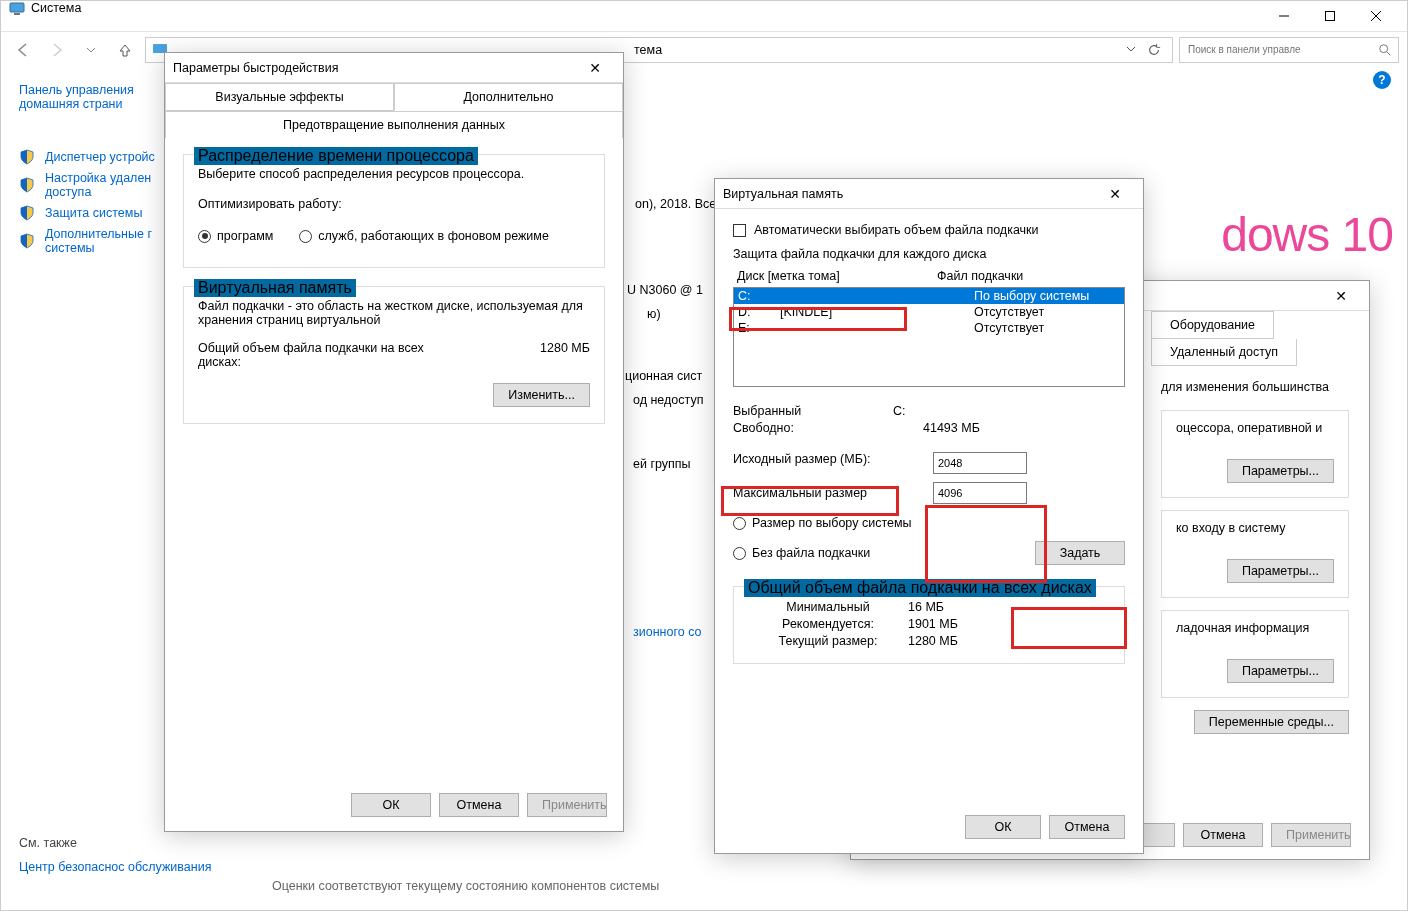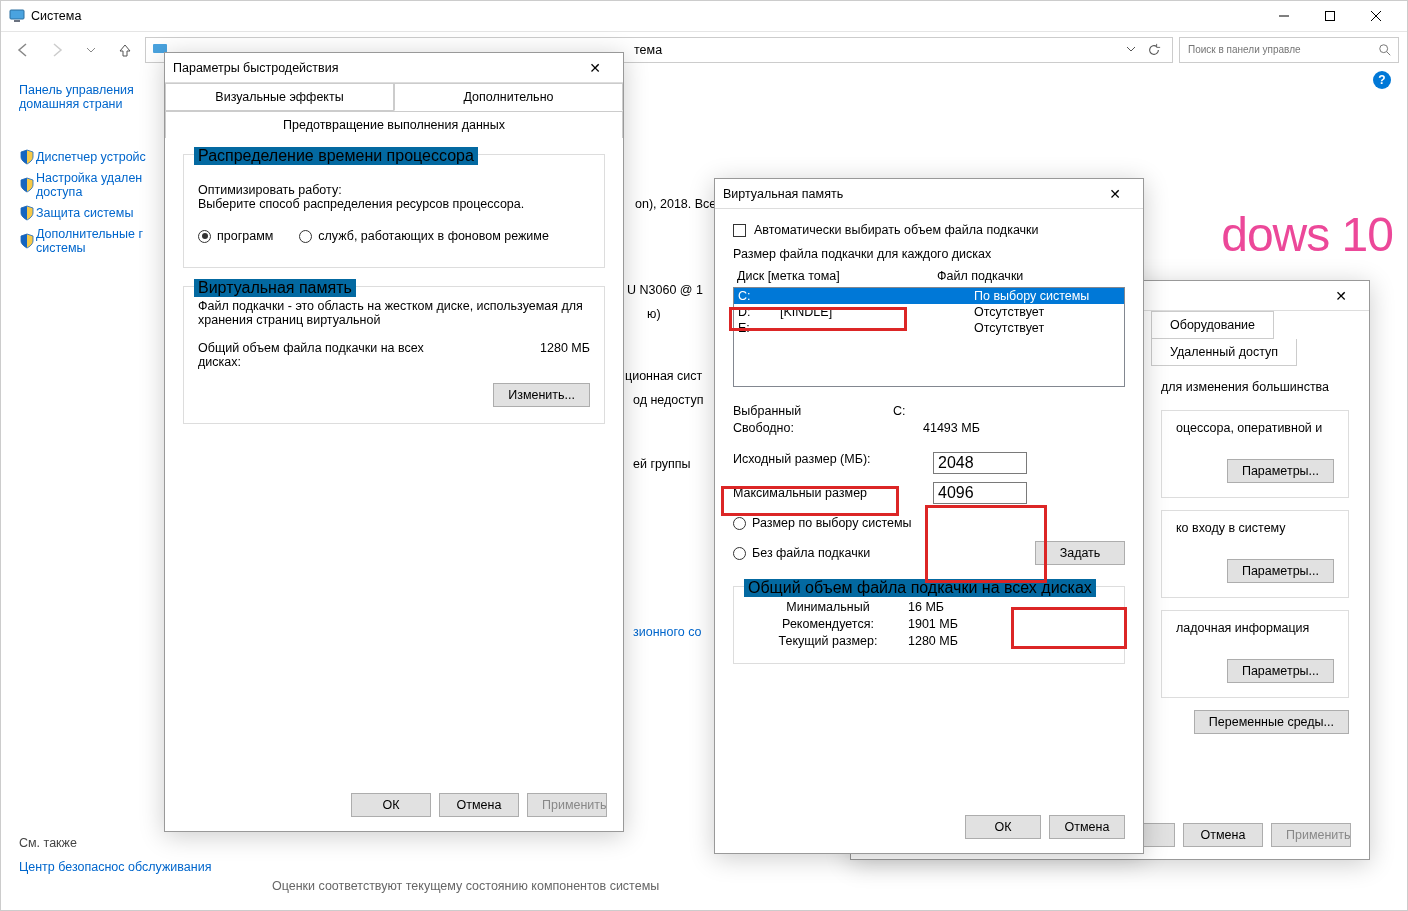--- a/index.html
+++ b/index.html
@@ -1,40 +1,40 @@
 <!DOCTYPE html>
 <html><head>
 <meta charset="utf-8">
 <style>
   * { box-sizing: border-box; font-family: "Segoe UI", Tahoma, sans-serif; }
   body { margin:0; background:#fff; font-size:12.5px; color:#000; overflow:hidden; width:1408px; height:911px; position:relative; }
 
   
   .window-main { position:absolute; top:0; left:0; right:0; bottom:0; border:1px solid #ccc; }
-  .titlebar { height:30px; display:flex; align-items:center; padding:0 8px; }
+  .titlebar { height:30px; display:flex; padding:0 8px; }
   .titlebar .title-icon { width:16px; height:16px; margin-right:6px; }
   .titlebar-text { flex:0 0 auto; }
   .titlebar-spacer { flex:1; }
   .win-btn { width:46px; height:30px; display:flex; align-items:center; justify-content:center; }
   .win-btn svg { width:10px; height:10px; }
 
   .toolbar { display:flex; align-items:center; height:36px; padding:0 8px; gap:6px; border-top:1px solid #e5e5e5; }
   .nav-btn { width:28px; height:28px; display:flex; align-items:center; justify-content:center; color:#888; }
   .addr-box { flex:1; height:26px; border:1px solid #ccc; display:flex; align-items:center; padding:0 6px; gap:6px; }
   .addr-box .mini-icon { width:16px; height:16px; }
   .addr-refresh { width:24px; height:24px; display:flex; align-items:center; justify-content:center; }
   .search-box { width:220px; height:26px; border:1px solid #ccc; display:flex; align-items:center; padding:0 6px; color:#888; }
   .search-box input { border:none; outline:none; flex:1; font-size:10px; }
   .search-box .search-icon { width:14px; height:14px; }
 
   .body-area { position:relative; height:calc(100% - 66px); display:flex; }
   .help-icon { position:absolute; top:4px; right:16px; width:18px; height:18px; border-radius:50%; background:#0078d7; color:#fff; display:flex; align-items:center; justify-content:center; font-size:12px; font-weight:bold; }
 
   .left-panel { width:172px; padding:12px 8px 12px 18px; }
-  .left-link { display:flex; align-items:center; gap:1px; margin:6px 0; color:#0066cc; cursor:pointer; }
+  .left-link { display:flex; align-items:center; gap:10px; margin:6px 0; color:#0066cc; cursor:pointer; }
   .left-text { color:#0066cc; margin:4px 0 12px; cursor:pointer; }
   .shield-icon { width:16px; height:16px; flex-shrink:0; }
   .left-bottom { position:absolute; bottom:24px; left:18px; }
 
   .main-content { flex:1; padding:16px 24px; position:relative; }
   .main-heading { color:#0078d7; font-size:16px; font-weight:normal; margin:0 0 20px; }
   .logo-win10 { position:absolute; top:140px; right:14px; font-size:48px; font-weight:400; color:#ec4899; letter-spacing:-1px; }
 
   
   .dialog-sysprops { position:absolute; top:280px; left:850px; width:520px; height:580px; background:#fff; border:1px solid #999; box-shadow:0 4px 24px rgba(0,0,0,0.2); }
@@ -69,21 +69,21 @@
   .vm-listbox { border:1px solid #828790; height:100px; margin-top:4px; }
   .vm-listhdr { display:flex; padding:0 4px; margin-top:8px; font-size:12.5px; }
   .vm-listhdr .c1 { flex:0 0 200px; }
   .vm-row { display:flex; padding:1px 4px; font-size:12.5px; }
   .vm-row.sel { background:#0078d7; color:#fff; }
   .vm-row .c1 { flex:0 0 42px; }
   .vm-row .c2 { flex:0 0 160px; }
   .vm-row .c3 { flex:1; text-align:left; padding-left:34px; }
   .vm-info-row { display:flex; margin:3px 0; }
   .vm-info-row .lbl { flex:0 0 160px; }
-  .vm-input { width:94px; height:22px; border:1px solid #7a7a7a; padding:1px 4px; font-size:16px; }
+  .vm-input { width:94px; height:22px; border:1px solid #7a7a7a; padding:1px 4px; font-size:11px; }
   .redbox { border:3px solid #dc2626; position:absolute; pointer-events:none; z-index:30; }
   .vm-footer { position:absolute; bottom:14px; right:18px; display:flex; gap:8px; }
   .vm-group-total { border:1px solid #ddd; padding:10px 14px 12px; position:relative; margin-top:18px;text-align:center; }
 
   .faint-text { color:#444; }
   a.bluelink { color:#0066cc; cursor:pointer; }
 </style>
 </head>
 <body>
 
@@ -263,22 +263,22 @@
   <div class="perf-tabs-row">
     <div class="perf-tab">Визуальные эффекты</div>
     <div class="perf-tab active">Дополнительно</div>
   </div>
   <div class="perf-tabs-row">
     <div class="perf-tab" style="flex:0 0 100%; border-bottom:none;">Предотвращение выполнения данных</div>
   </div>
   <div class="perf-body">
     <div class="perf-group">
       <div class="sp-group-label">Распределение времени процессора</div>
+      <div>Выберите способ распределения ресурсов процессора.</div>
       <div style="margin-top:16px;">Оптимизировать работу:</div>
-      <div>Выберите способ распределения ресурсов процессора.</div>
       <div style="display:flex; gap:26px; margin-top:10px;">
         <label class="radio-row">
             <span class="radio checked"></span>
             <span>программ</span>
           </label>
         <label class="radio-row">
             <span class="radio"></span>
             <span>служб, работающих в фоновом режиме</span>
           </label>
       </div>
@@ -305,21 +305,21 @@
 <div class="dialog-vm">
   <div class="dlg-titlebar">
     <span>Виртуальная память</span>
     <span class="dlg-close" style="font-size:14px;">✕</span>
   </div>
   <div class="vm-body">
     <label class="checkbox-row">
       <span class="checkbox"></span>
       <span>Автоматически выбирать объем файла подкачки</span>
     </label>
-    <div>Размер файла подкачки для каждого дисках</div>
+    <div>Защита файла подкачки для каждого диска</div>
     <div class="vm-listhdr">
       <span class="c1">Диск [метка тома]</span>
       <span>Файл подкачки</span>
     </div>
     <div class="vm-listbox">
       <div class="vm-row sel">
         <span class="c1">C:</span>
         <span class="c2"></span>
         <span class="c3">По выбору системы</span>
       </div>

